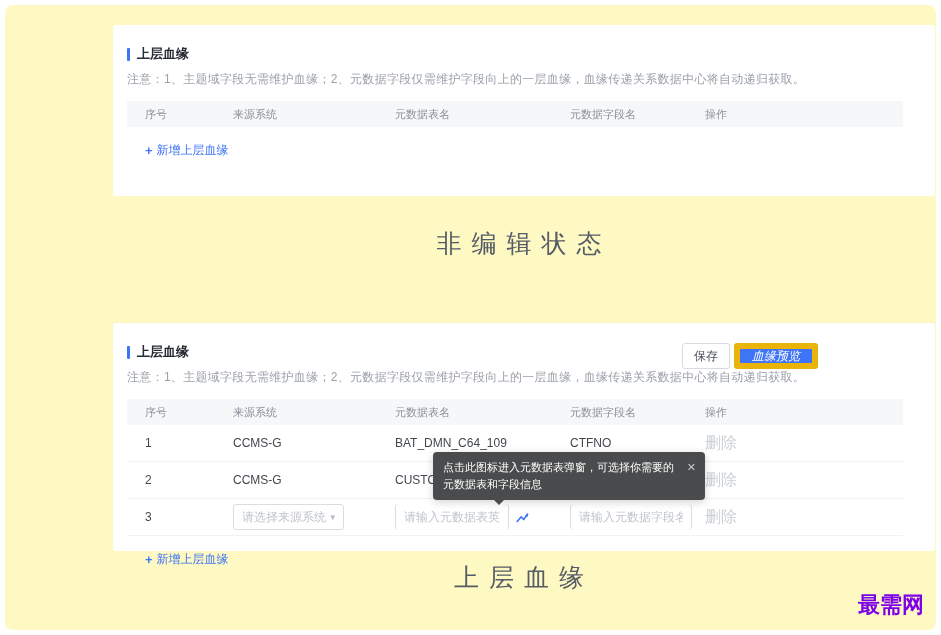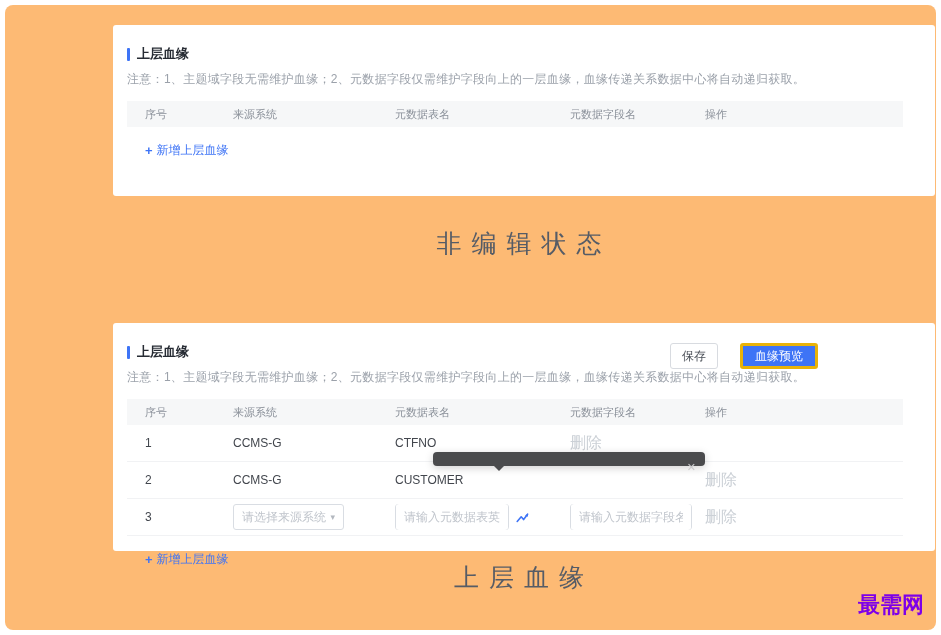--- a/index.html
+++ b/index.html
@@ -4,40 +4,40 @@
 <style>
   * { margin:0; padding:0; box-sizing:border-box; }
   html,body { background:#ffffff; }
   body { font-family:"Liberation Sans","DejaVu Sans",sans-serif; }
   .page {
     position:relative; width:941px; height:635px; background:#ffffff;
     overflow:hidden; margin:0 auto;
   }
   .canvas {
     position:absolute; left:5px; top:5px; right:5px; bottom:5px;
-    background:#fdba74; border-radius:8px;
+    background:#fef9c3; border-radius:8px;
   }
   .card {
     position:absolute; left:108px; width:822px; background:#ffffff;
     border-radius:3px;
   }
   .card-top { top:20px; height:171px; }
   .card-bottom { top:318px; height:228px; }
 
   .card-head { position:relative; padding:20px 0 0 14px; }
   .title-row { display:flex; align-items:center; }
   .title-bar { width:3px; height:13px; background:#3e74f6; border-radius:1px; margin-right:7px; }
   .panel-title { font-size:13px; font-weight:bold; color:#272c34; }
   .panel-note { margin-top:8px; font-size:12px; color:#9ba1aa; letter-spacing:.3px; }
 
-  .btn-group { position:absolute; top:20px; right:117px; display:flex; gap:22px; }
+  .btn-group { position:absolute; top:20px; right:117px; display:flex; gap:4px; }
   .btn { height:26px; font-size:12px; border-radius:3px; display:flex; align-items:center;
          justify-content:center; cursor:pointer; }
   .btn-plain { width:48px; background:#ffffff; border:1px solid #d8dbe0; color:#4a4f57; }
-  .btn-primary { padding:0 12px; background:#3e74f6; border:3px solid #eab308; color:#ffffff; }
+  .btn-primary { padding:0 12px; background:#3e74f6; border:6px solid #eab308; color:#ffffff;font-style:italic; }
 
   .table { margin:13px 0 0 14px; width:776px; }
   .tgrid { display:grid; grid-template-columns:88px 162px 175px 135px 1fr;
            align-items:center; padding-left:18px; }
   .thead { background:#f6f7f8; height:26px; font-size:11px; color:#8a9099; }
   .trow  { height:37px; border-bottom:1px solid #f1f2f4; font-size:12px; color:#42464d; }
   .cell-action { color:#cbd0d6; font-size:16px; cursor:pointer; }
 
   .add-row { padding:14px 0 0 18px; }
   .add-link { display:inline-flex; align-items:center; gap:4px; color:#3e74f6;
@@ -132,20 +132,21 @@
           <span>序号</span>
           <span>来源系统</span>
           <span>元数据表名</span>
           <span>元数据字段名</span>
           <span>操作</span>
         </div>
 
         <div class="tgrid trow">
           <span>1</span>
           <span>CCMS-G</span>
+          <span>BAT_DMN_C64_109</span>
           <span>CTFNO</span>
           <span class="cell-action">删除</span>
         </div>
 
         <div class="tgrid trow">
           <span>2</span>
           <span>CCMS-G</span>
           <span>CUSTOMER</span>
           <span></span>
           <span class="cell-action">删除</span>
@@ -180,20 +181,21 @@
 
         <div class="add-row">
           <span class="add-link">
             <span class="add-plus">+</span>
             <span>新增上层血缘</span>
           </span>
         </div>
       </div>
 
       <div class="tooltip">
+        <span>点击此图标进入元数据表弹窗，可选择你需要的元数据表和字段信息</span>
         <span class="tooltip-close">✕</span>
       </div>
     </div>
 
     <div class="caption caption-bottom">上层血缘</div>
 
     <div class="watermark">最需网</div>
 
   </div>
 </div>

